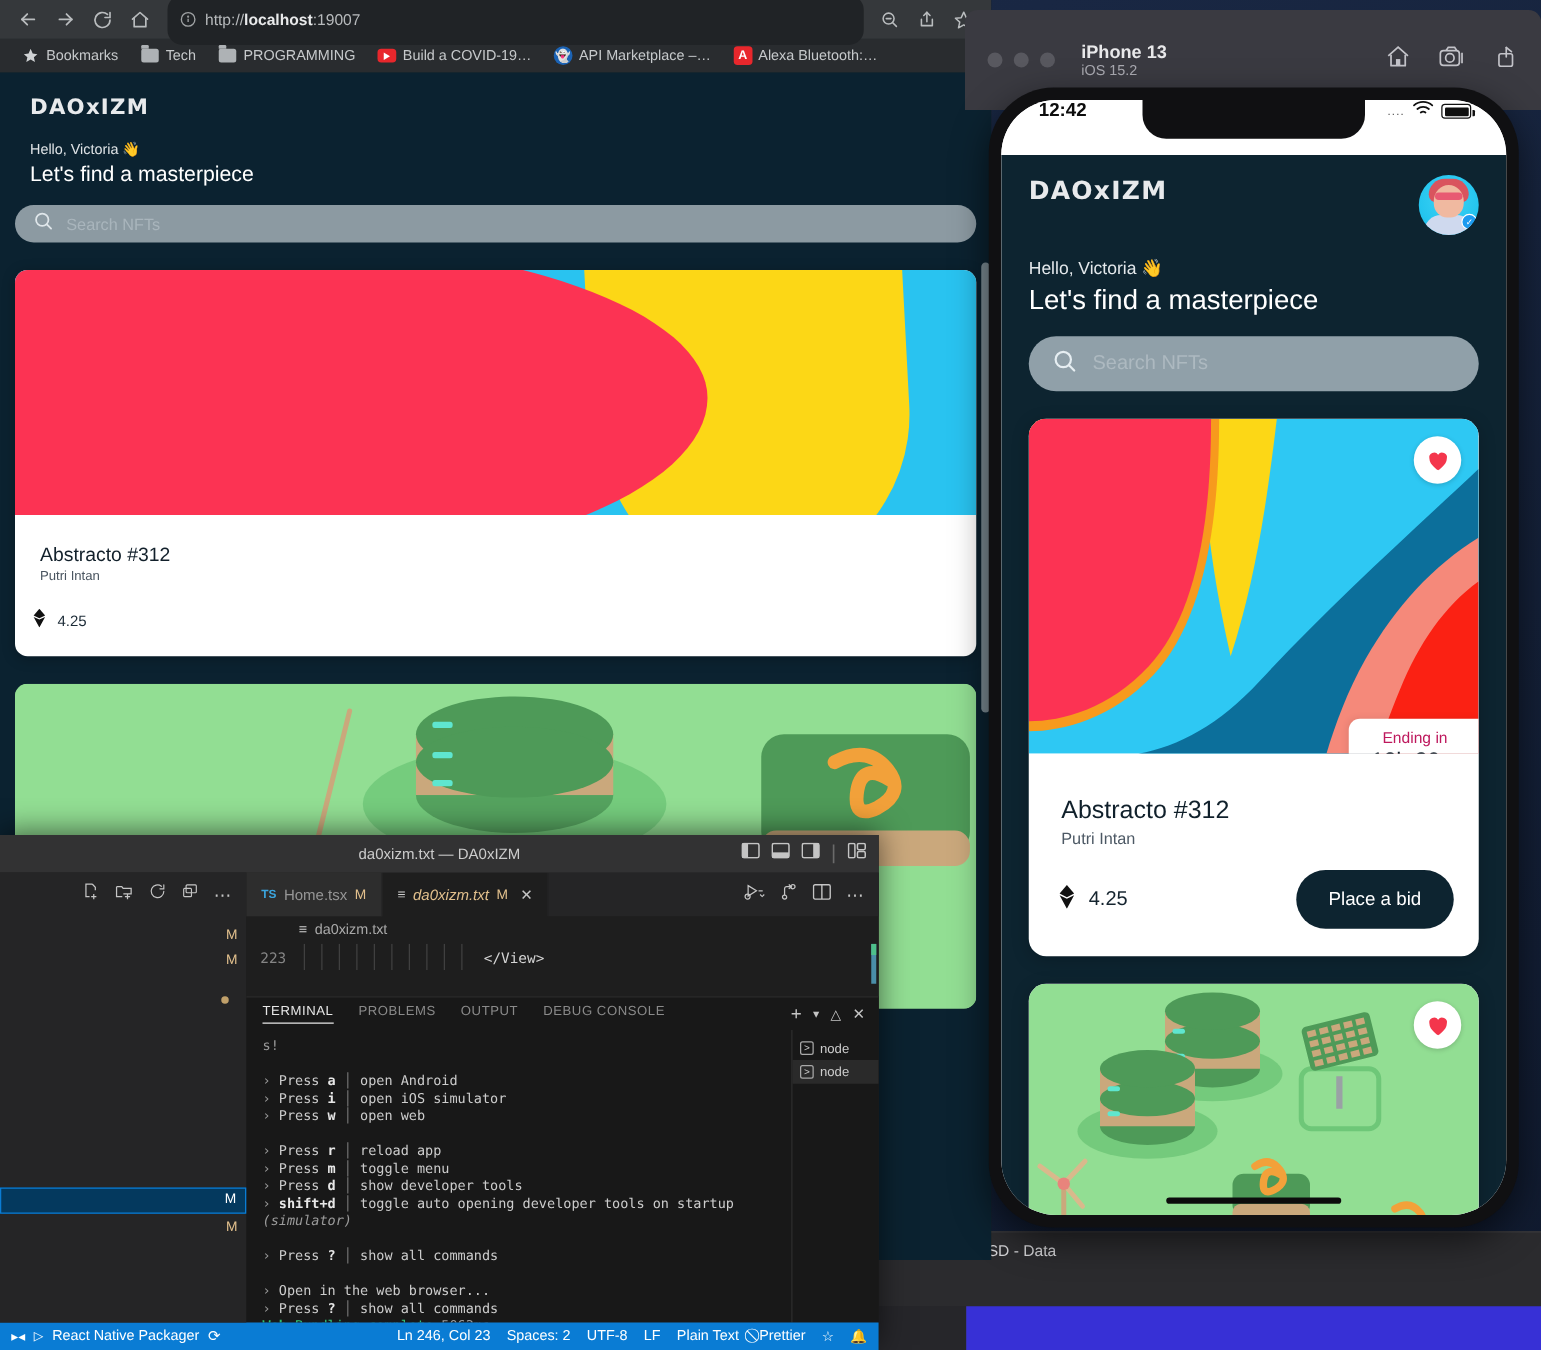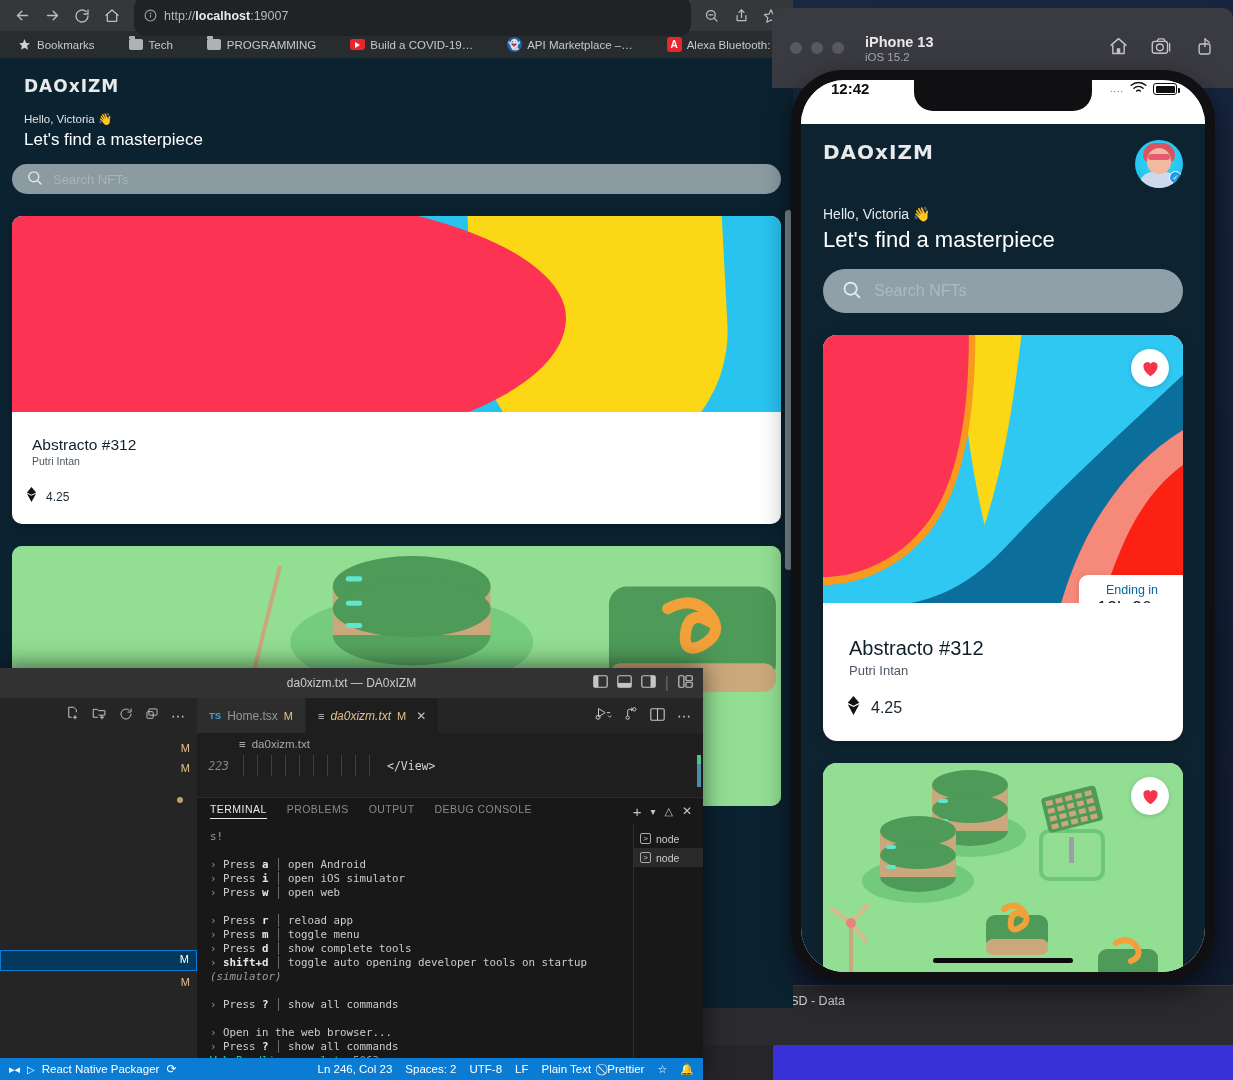--- a/index.html
+++ b/index.html
@@ -44,21 +44,21 @@
     flex: 1; height: 40px; background: #202326; border-radius: 12px;
     display: flex; align-items: center; padding: 0 10px; margin-left: 6px; margin-right: 4px;
     max-width: 600px;
   }
   #omnibox .info-ico { margin-right: 7px; display:flex; }
   #url-text { font-size: 12.5px; color: #b7babc; white-space: nowrap; font-family:"Liberation Sans",sans-serif; }
   #url-text b { color: #e9eaeb; font-weight: 700; }
   .tb-right { display:flex; align-items:center; gap:2px; margin-left:auto;}
   #bookmarks-bar {
     height: 27px; background: #292c2f; display: flex; 
-    padding: 0 10px; gap: 20px; font-size: 11.5px; color: #c6c9cb; overflow: hidden;
+    padding: 0 10px; gap: 4px; font-size: 11.5px; color: #c6c9cb; overflow: hidden;
   }
   .bm { display: flex; align-items: center; gap: 5px; padding: 3px 7px; border-radius: 4px; white-space: nowrap; cursor: pointer;}
   .bm-ico { width: 15px; height: 15px; display:flex; align-items:center; justify-content:center; flex:0 0 15px;}
   .folder-ico {
     width: 14px; height: 11px; background: #aeb2b5; border-radius: 1.5px 2px 2px 2px; position: relative;
   }
   .folder-ico:after { content:''; position:absolute; left:0; top:-3px; width:6px; height:3px; background:#aeb2b5; border-radius:1px 1px 0 0;}
   .yt-ico { width:15px; height:11px; background:#e8272c; border-radius:3px; position:relative;}
   .yt-ico:after{content:''; position:absolute; left:5px; top:2.5px; border-left:5px solid #fff; border-top:3px solid transparent; border-bottom:3px solid transparent;}
   .ghost-ico{width:15px;height:15px;border-radius:50%;background:#1b63b5;display:flex;align-items:center;justify-content:center;color:#fff;font-size:10px;}
@@ -175,21 +175,21 @@
   .nft-art { height: 268px; position: relative; overflow: hidden; }
   .heart-btn {
     position: absolute; right: 14px; top: 14px; width: 38px; height: 38px; border-radius: 50%;
     background: #fff; display: flex; align-items: center; justify-content: center; z-index: 5;
     box-shadow: 0 1px 4px rgba(0,0,0,.18);
   }
   .ending-badge {
     position: absolute; right: 0; bottom: -26px; background: #fff; padding: 8px 16px 10px 18px;
     border-radius: 9px 0 0 9px; z-index: 6; text-align: center; box-shadow: -1px 0 6px rgba(0,0,0,.08);
   }
-  .ending-badge .l1 { font-size: 12.5px; color: #0369a1; }
+  .ending-badge .l1 { font-size: 12.5px; color: #be185d; }
   .ending-badge .l2 { font-size: 18px; color: #101d27; margin-top: 1px; }
   .nft-meta { padding: 34px 26px 0 26px; }
   .nft-meta .t { font-size: 20px; color: #10202b; }
   .nft-meta .s { font-size: 13px; color: #4c5864; margin-top: 3px; }
   .nft-foot { display: flex; align-items: center; justify-content: space-between; padding: 18px 20px 22px 20px; }
   .nft-price { display: flex; align-items: center; gap: 11px; font-size: 16px; color: #15242f; padding-left: 4px;}
   .bid-btn {
     background: #0d2430; color: #fff; font-size: 15px; border-radius: 26px;
     padding: 15px 26px; border: none; cursor: pointer;
   }
@@ -223,21 +223,21 @@
   .vs-tab.active { background: #1e1e1e; color: #e7e7e7; }
   .vs-tab .ts-ico { color: #3ba4dc; font-size: 9.5px; font-weight: bold; }
   .vs-tab .txt-ico { color: #cfcfcf; font-size: 11px; }
   .vs-tab .m-flag { color: #e2c08d; font-size: 11px; }
   .vs-tab .italicname { font-style: italic; color: #e2c08d; }
   .vs-tab .close-x { color: #c5c5c5; font-size: 12px; margin-left: 4px; }
   #vs-tabs-right { margin-left: auto; display: flex; align-items: center; gap: 12px; padding: 0 12px; color: #c5c5c5; }
   #vs-breadcrumb { height: 22px; display: flex; align-items: center; gap: 6px; padding-left: 42px; font-size: 11.5px; color: #a9a9a9; flex:0 0 22px;}
   #vs-editor { height: 42px; position: relative; font-family: "DejaVu Sans Mono", monospace; font-size: 11.5px; flex: 0 0 42px; overflow: hidden;}
   .code-line { display: flex; align-items: center; height: 21px; }
-  .ln { width: 46px; text-align: right; color: #858585; padding-right: 14px; flex: 0 0 46px; font-style: italic; }
+  .ln { width: 46px; text-align: right; color: #858585; padding-right: 14px; flex: 0 0 46px; }
   .indent-guides { display: flex; gap: 0; }
   .ig { width: 14px; border-left: 1px solid #404040; height: 21px; }
   .code-txt { color: #d4d4d4; margin-left: 4px; }
   #scroll-decor { position:absolute; right: 2px; top: 0; width: 4px; height: 32px; background: #4a8ea8; }
   #green-decor { position:absolute; right: 2px; top: 0; width: 4px; height: 9px; background: #4ec08a; }
   #vs-panel { flex: 1; background: #181818; display: flex; flex-direction: column; min-height: 0; border-top: 1px solid #2b2b2b; }
   #panel-tabs { height: 26px; display: flex; align-items: center; padding-left: 13px; gap: 20px; flex: 0 0 26px; }
   .p-tab { font-size: 10.5px; letter-spacing: .45px; color: #8a8a8a; position: relative; cursor: pointer; padding-bottom: 4px; }
   .p-tab.active { color: #e7e7e7; }
   .p-tab.active:after { content:''; position:absolute; left:0; right:0; bottom:0; height:1.5px; background:#e7e7e7; }
@@ -559,20 +559,21 @@
           <div class="nft-foot">
             <div class="nft-price">
               <span>
                 <svg width="13" height="19" viewBox="0 0 12 18" fill="#111">
                     <polygon points="6,0 11.5,6.5 6,9.2 0.5,6.5"></polygon>
                     <polygon points="6,10.4 11.5,7.8 6,18 0.5,7.8"></polygon>
                   </svg>
               </span>
               <span>4.25</span>
             </div>
+            <button class="bid-btn">Place a bid</button>
           </div>
         </div>
 
         <div class="nft-card">
           <div class="nft-art" style="height:250px">
             <svg width="100%" height="100%" viewBox="0 0 390 250" preserveAspectRatio="xMidYMin slice">
               <rect width="390" height="250" fill="#92de93"></rect>
               <ellipse cx="162" cy="72" rx="56" ry="22" fill="#6ec778" opacity=".85"></ellipse>
               <g>
                 <ellipse cx="162" cy="68" rx="38" ry="15" fill="#4e9a58"></ellipse>
@@ -809,21 +810,21 @@
 
         <div id="panel-body">
           <div id="term"><span class="gray">s!</span>
 
 <span class="arrow">›</span> Press <span class="k">a</span> <span class="bar">│</span> <span>open Android</span>
 <span class="arrow">›</span> Press <span class="k">i</span> <span class="bar">│</span> <span>open iOS simulator</span>
 <span class="arrow">›</span> Press <span class="k">w</span> <span class="bar">│</span> <span>open web</span>
 
 <span class="arrow">›</span> Press <span class="k">r</span> <span class="bar">│</span> <span>reload app</span>
 <span class="arrow">›</span> Press <span class="k">m</span> <span class="bar">│</span> <span>toggle menu</span>
-<span class="arrow">›</span> Press <span class="k">d</span> <span class="bar">│</span> <span>show complete tools</span>
+<span class="arrow">›</span> Press <span class="k">d</span> <span class="bar">│</span> <span>show developer tools</span>
 <span class="arrow">›</span> <span class="k">shift+d</span> <span class="bar">│</span> <span>toggle auto opening developer tools on startup </span><span class="dim">(simulator)</span>
 
 <span class="arrow">›</span> Press <span class="k">?</span> <span class="bar">│</span> <span>show all commands</span>
 
 <span class="arrow">›</span> <span>Open in the web browser...</span>
 <span class="arrow">›</span> Press <span class="k">?</span> <span class="bar">│</span> <span>show all commands</span>
 <span class="g">Web</span> <span class="g2">Bundling complete</span> <span class="gray">5063ms</span>
 </div>
 
           <div id="term-list">

